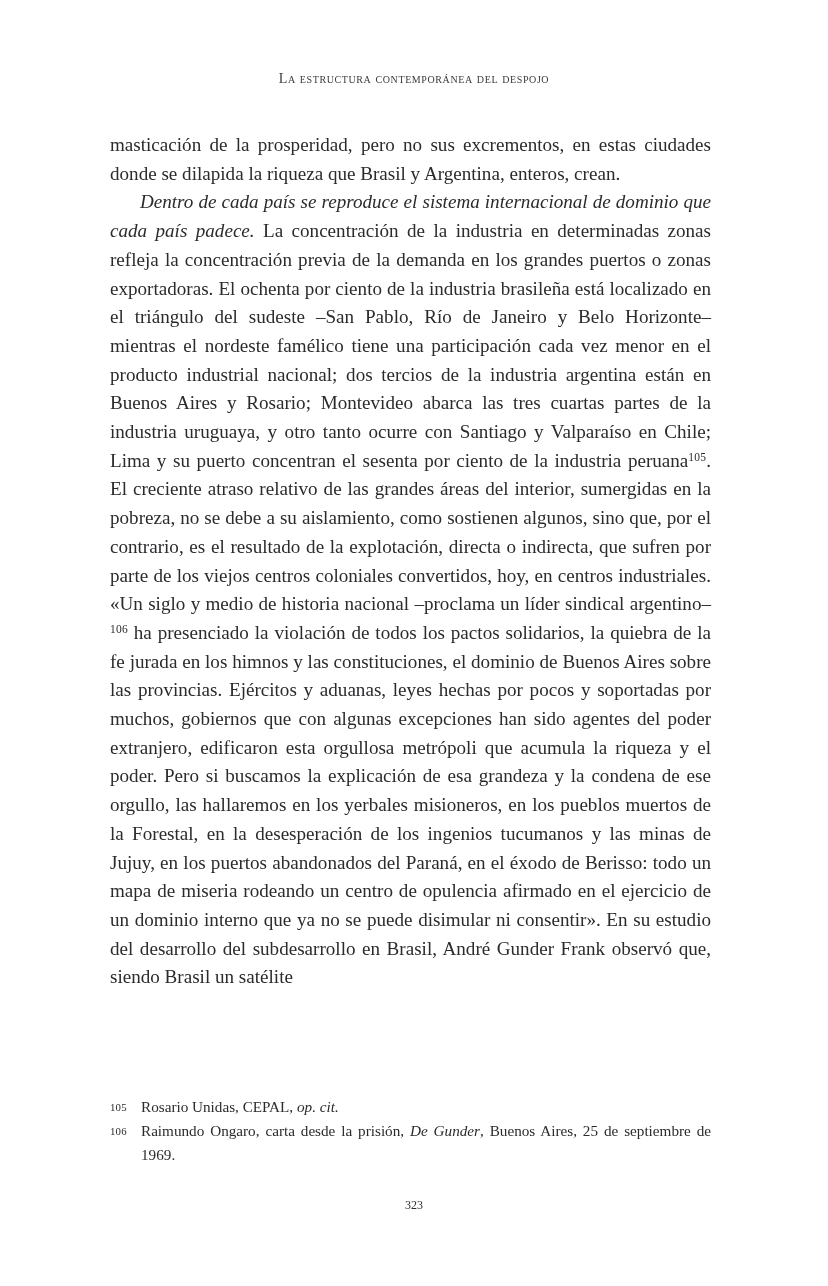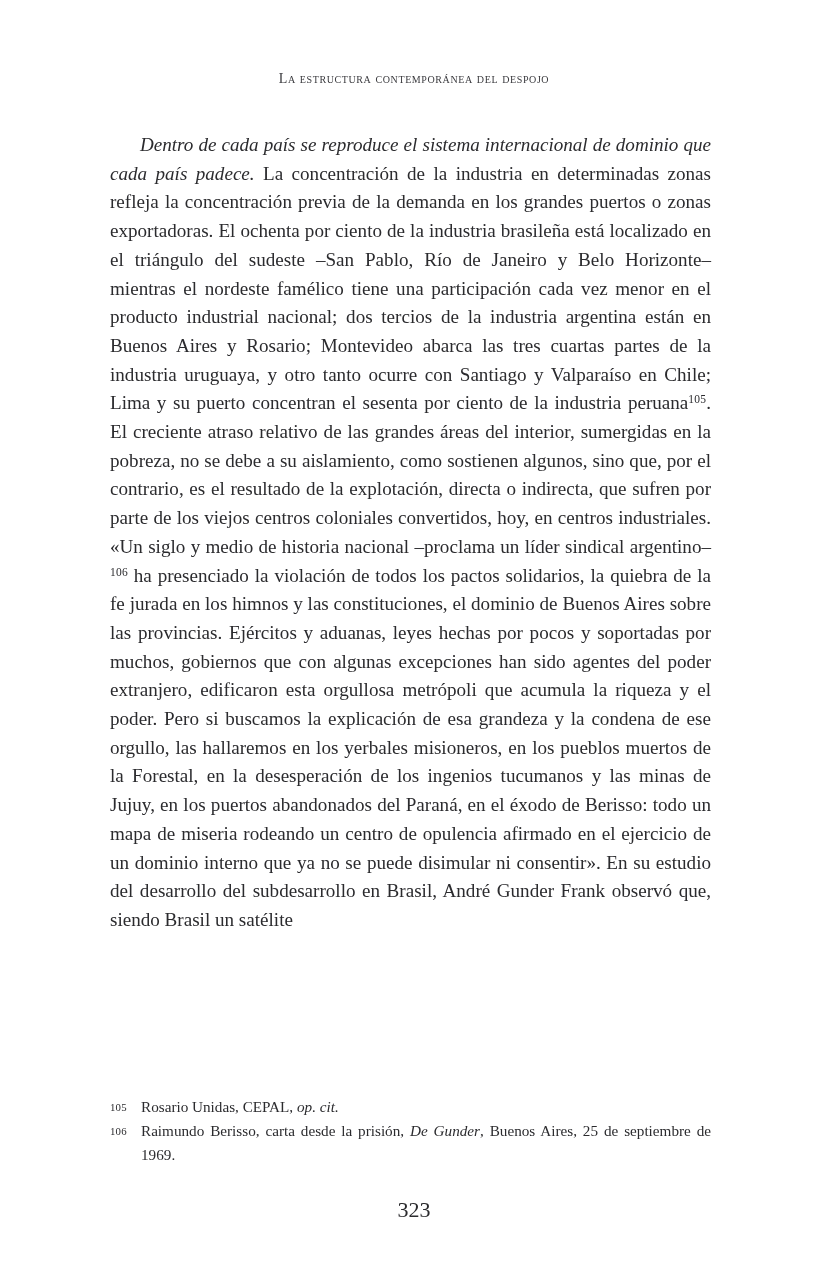--- a/index.html
+++ b/index.html
@@ -86,40 +86,41 @@
   }
   .fnote i { }
 
   
   .folio {
     position: absolute;
     top: 1199px;
     left: 0;
     width: 828px;
     text-align: center;
-    font-size: 22px;
+    font-size: 12px;
     color: #2b2b2e;
     line-height: 1;
   }
 </style>
 </head>
 <body>
 
 <div class="page">
 
   <div class="running-head">La estructura contemporánea del despojo</div>
 
   <div class="textblock">
     <div>
+        <p><span>masticación de la prosperidad, pero no sus excrementos, en estas ciudades donde se dilapida la riqueza que Brasil y Argentina, enteros, crean.</span></p>
         <p class="indent"><i>Dentro de cada país se reproduce el sistema internacional de dominio que cada país padece.</i><span> La concentración de la industria en determinadas zonas refleja la concentración previa de la demanda en los grandes puertos o zonas exportadoras. El ochenta por ciento de la industria brasileña está localizado en el triángulo del sudeste –San Pablo, Río de Janeiro y Belo Horizonte– mientras el nordeste famélico tiene una participación cada vez menor en el producto industrial nacional; dos tercios de la industria argentina están en Buenos Aires y Rosario; Montevideo abarca las tres cuartas partes de la industria uruguaya, y otro tanto ocurre con Santiago y Valparaíso en Chile; Lima y su puerto concentran el sesenta por ciento de la industria peruana</span><sup class="fn">105</sup><span>. El creciente atraso relativo de las grandes áreas del interior, sumergidas en la pobreza, no se debe a su aislamiento, como sostienen algunos, sino que, por el contrario, es el resultado de la explotación, directa o indirecta, que sufren por parte de los viejos centros coloniales convertidos, hoy, en centros industriales. «Un siglo y medio de historia nacional –proclama un líder sindical argentino–</span><sup class="fn">106</sup><span> ha presenciado la violación de todos los pactos solidarios, la quiebra de la fe jurada en los himnos y las constituciones, el dominio de Buenos Aires sobre las provincias. Ejércitos y aduanas, leyes hechas por pocos y soportadas por muchos, gobiernos que con algunas excepciones han sido agentes del poder extranjero, edificaron esta orgullosa metrópoli que acumula la riqueza y el poder. Pero si buscamos la explicación de esa grandeza y la condena de ese orgullo, las hallaremos en los yerbales misioneros, en los pueblos muertos de la Forestal, en la desesperación de los ingenios tucumanos y las minas de Jujuy, en los puertos abandonados del Paraná, en el éxodo de Berisso: todo un mapa de miseria rodeando un centro de opulencia afirmado en el ejercicio de un dominio interno que ya no se puede disimular ni consentir». En su estudio del desarrollo del subdesarrollo en Brasil, André Gunder Frank observó que, siendo Brasil un satélite</span></p>
       </div>
   </div>
 
   <div class="footnotes">
     <div>
         <div class="fnote"><span class="marker">105</span><span><span>Rosario Unidas, CEPAL, </span><i>op. cit.</i></span></div>
-        <div class="fnote"><span class="marker">106</span><span><span>Raimundo Berisso, carta desde la prisión, </span><i>De Gunder</i><span>, Buenos Aires, 25 de septiembre de 1969.</span></span></div>
+        <div class="fnote"><span class="marker">106</span><span><span>Raimundo Ongaro, carta desde la prisión, </span><i>De Gunder</i><span>, Buenos Aires, 25 de septiembre de 1969.</span></span></div>
       </div>
   </div>
 
   <div class="folio">323</div>
 
 </div>
 
 </body></html>

